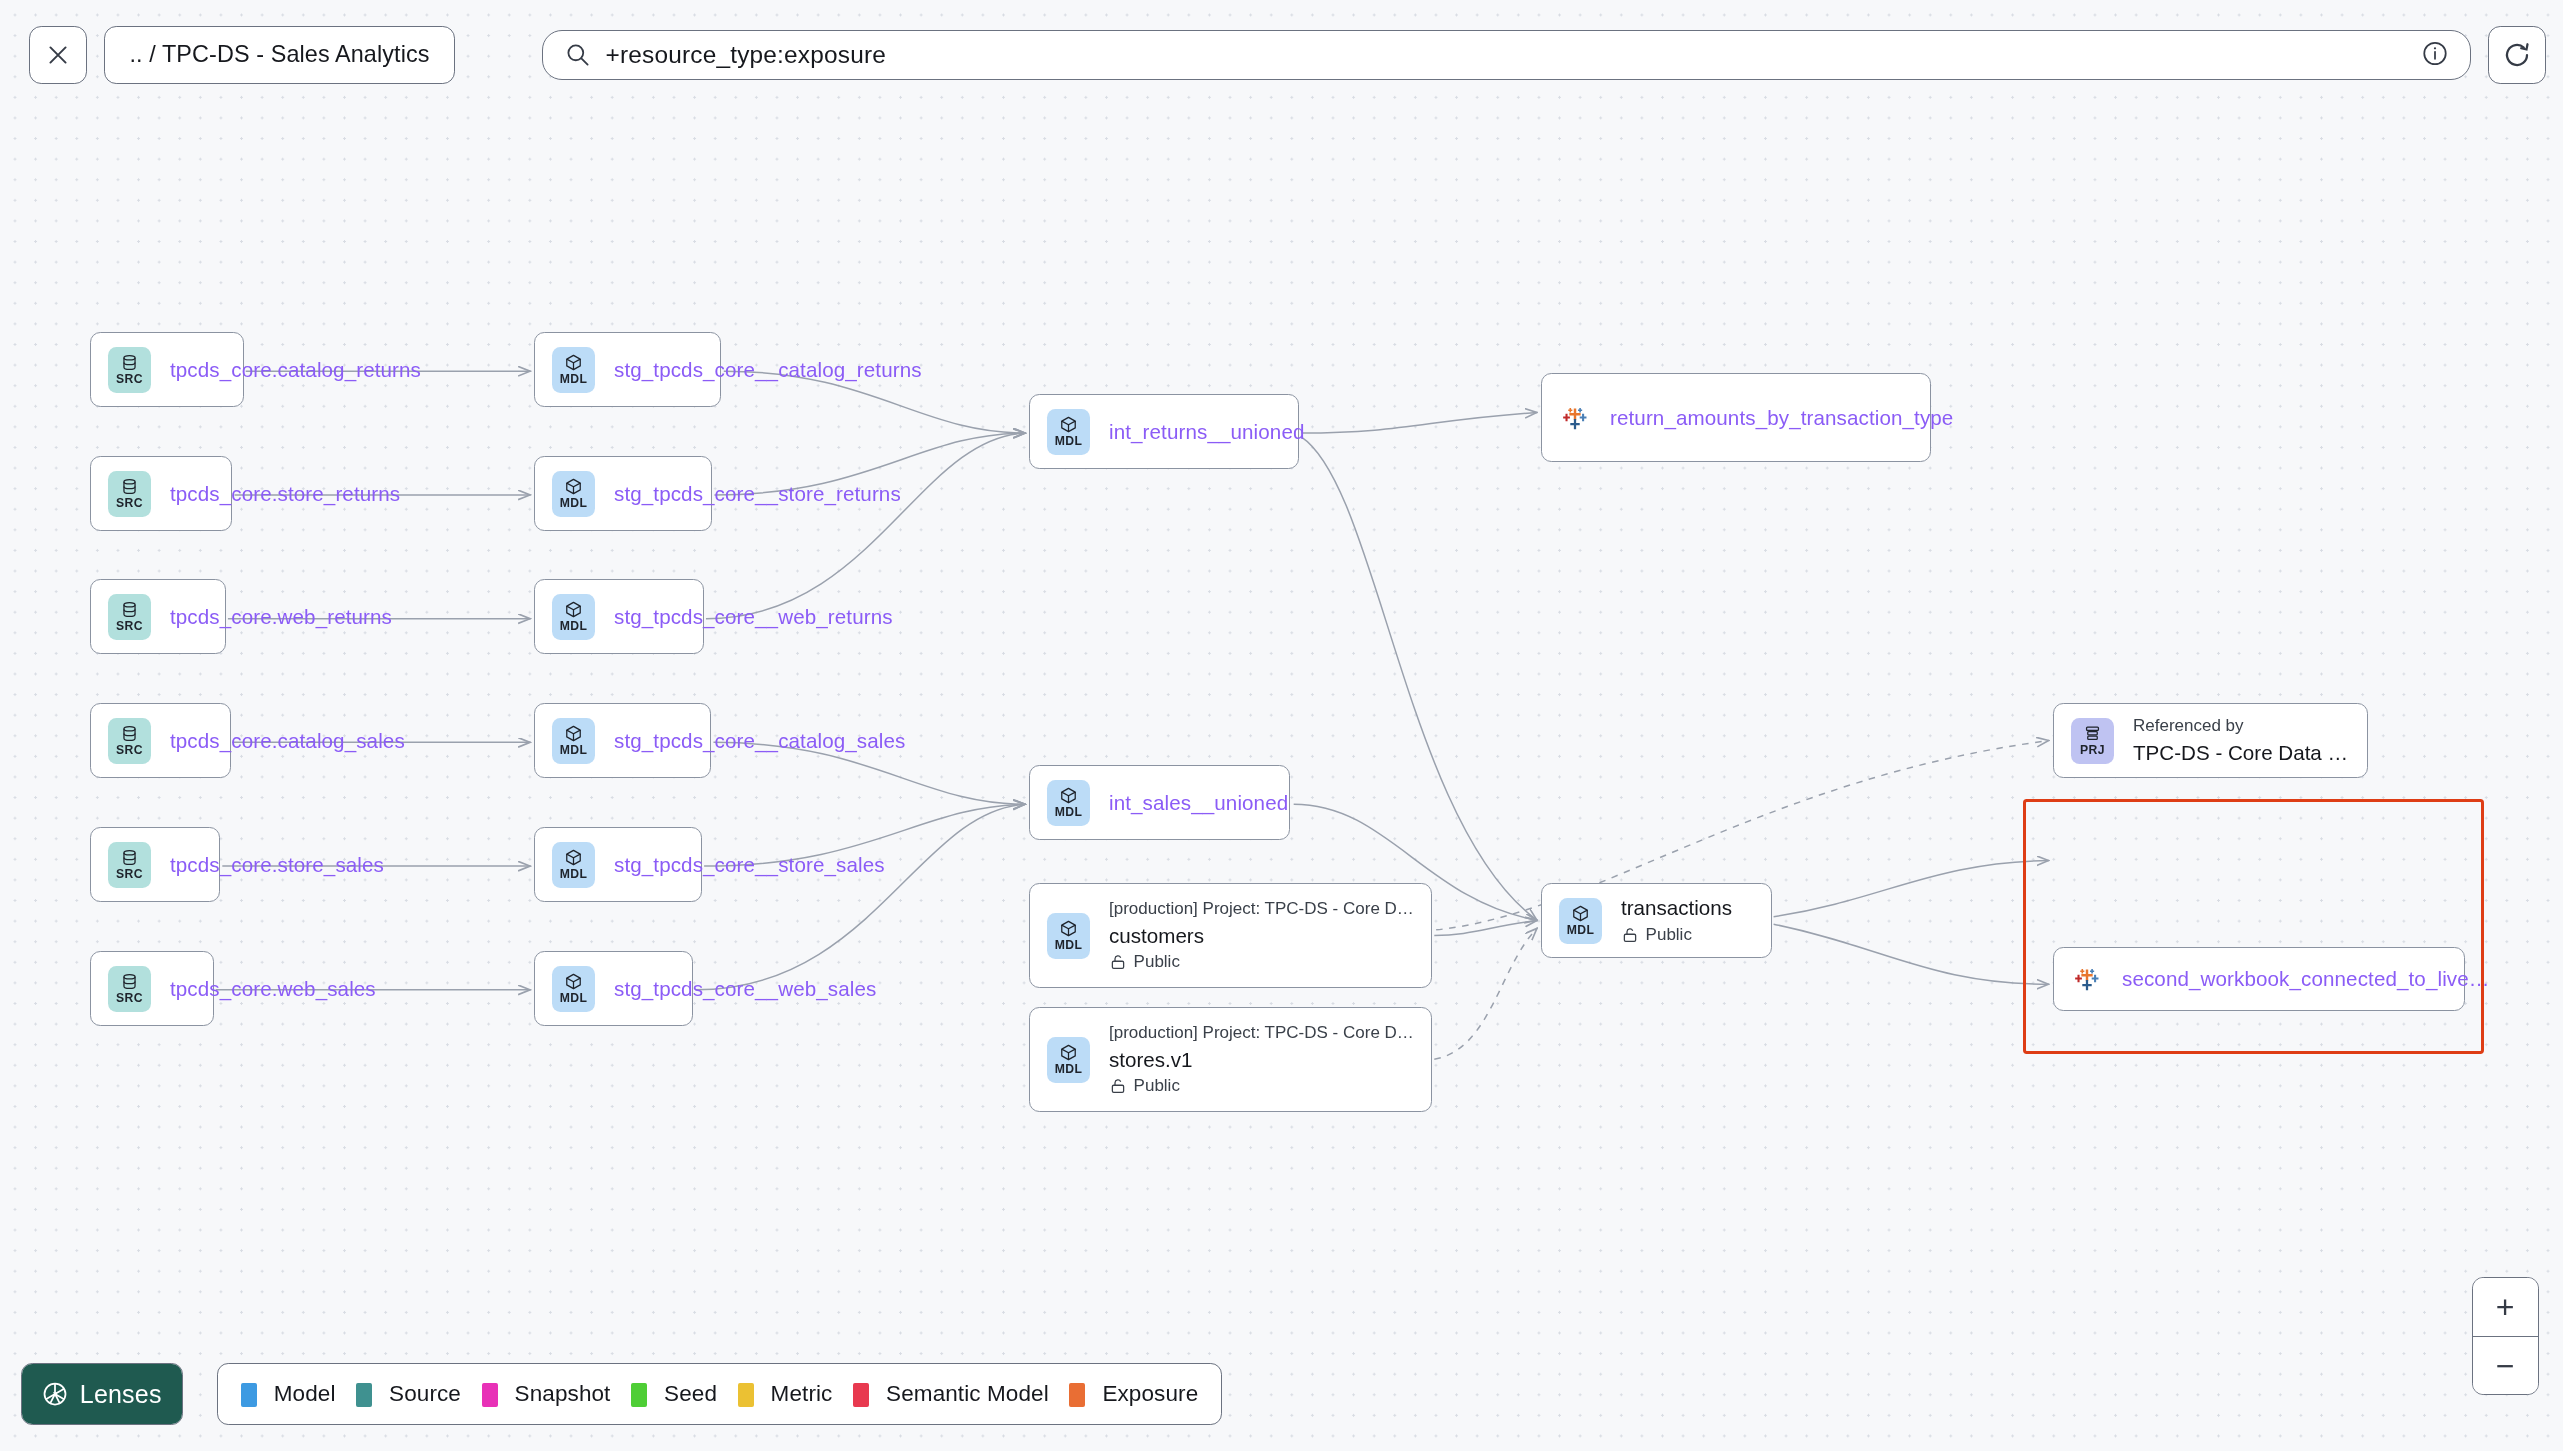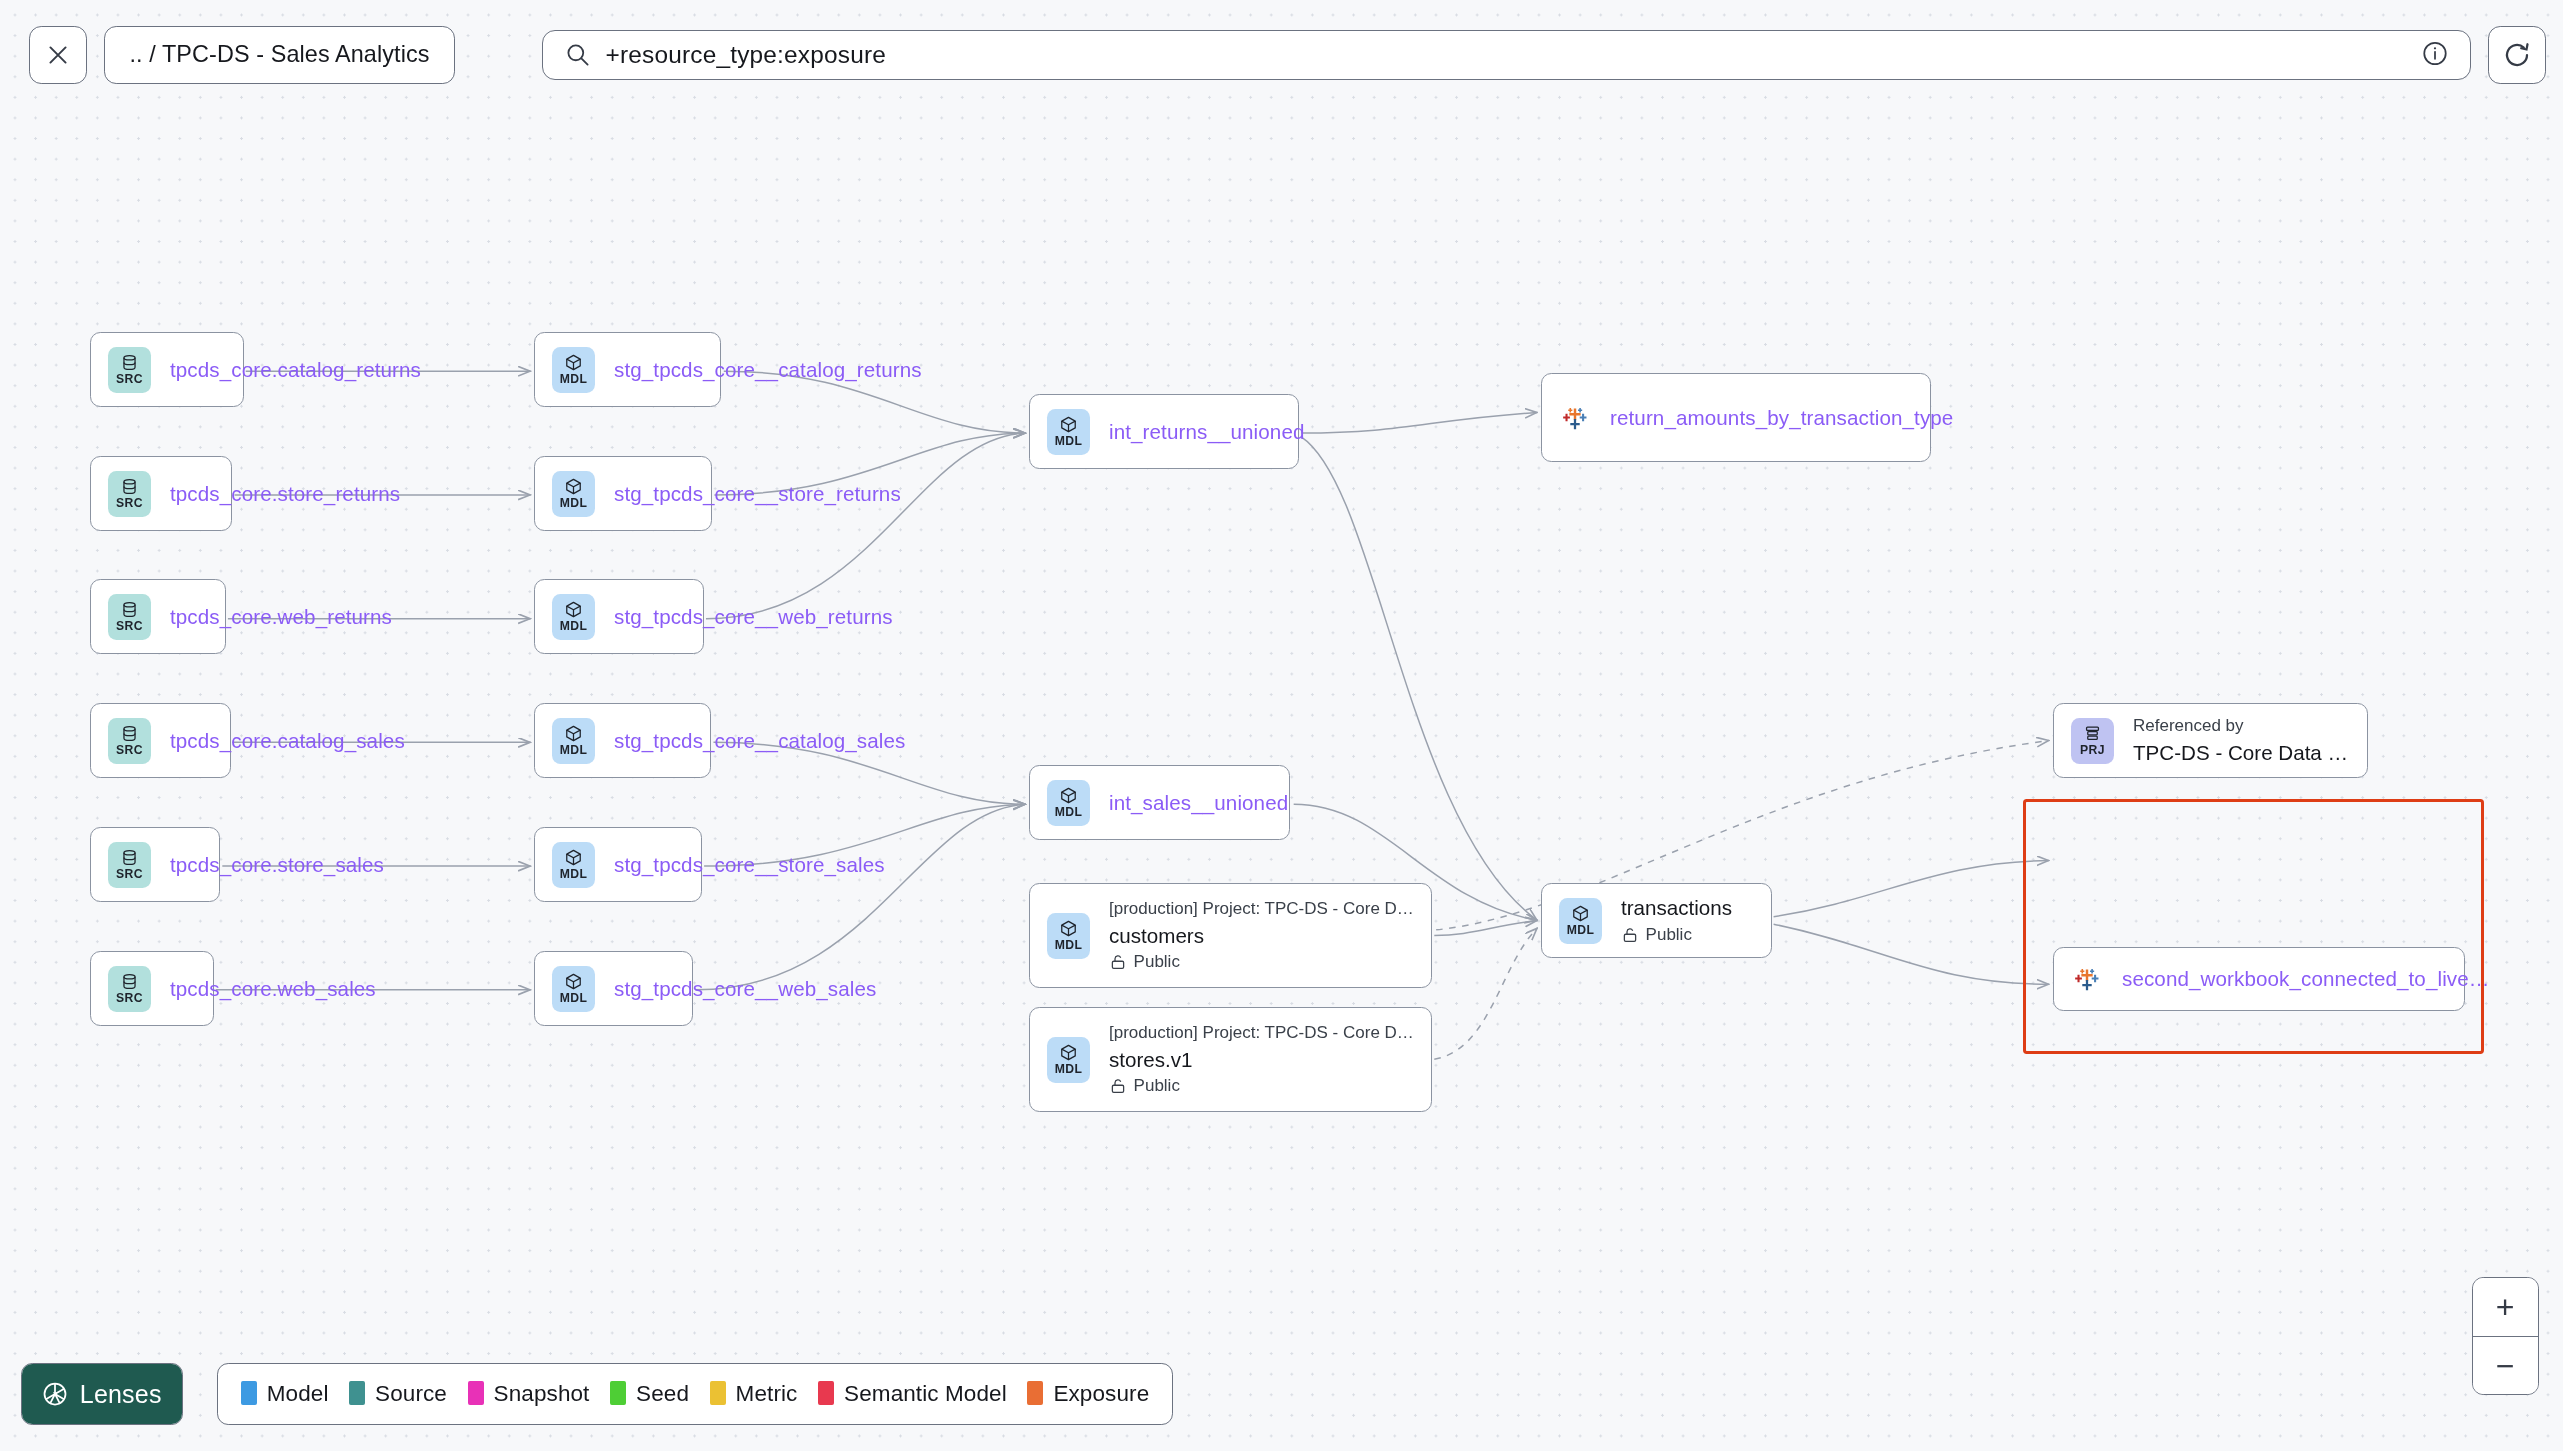--- a/index.html
+++ b/index.html
@@ -45,21 +45,21 @@
     cursor: pointer;
     flex: 0 0 auto;
   }
   .search-wrap {
     position: relative;
     height: 50px;
     flex: 1 1 auto;
     max-width: 2016px;
     margin-left: 70px;
     border: 1.5px solid #6b7280;
-    border-radius: 13px;
+    border-radius: 20px;
     background: #ffffff;
     display: flex; align-items: center;
     padding: 0 20.6px;
     gap: 15px;
     cursor: text;
   }
   .search-value {
     font-size: 24.4px; color: #16181d;
     letter-spacing: 0.2px;
   }
@@ -171,21 +171,21 @@
     letter-spacing: 0.2px;
   }
   .legend {
     height: 62px;
     border: 1.3px solid #6b7280;
     border-radius: 11.2px;
     background: #ffffff;
     display: flex; align-items: center;
     padding: 0 22.5px; gap: 20.6px;
   }
-  .legend-item { display: flex; align-items: flex-start; gap: 10px; }
+  .legend-item { display: flex; align-items: flex-end; gap: 17px; }
   .legend-sw { width: 16px; height: 24.4px; border-radius: 1.9px; flex: 0 0 auto; }
   .legend-label { font-size: 22.5px; color: #16181d; letter-spacing: 0.1px; }
 </style>
 </head>
 <body>
 
 <div id="root">
 
   <div class="topbar">
     <div class="btn-square">

